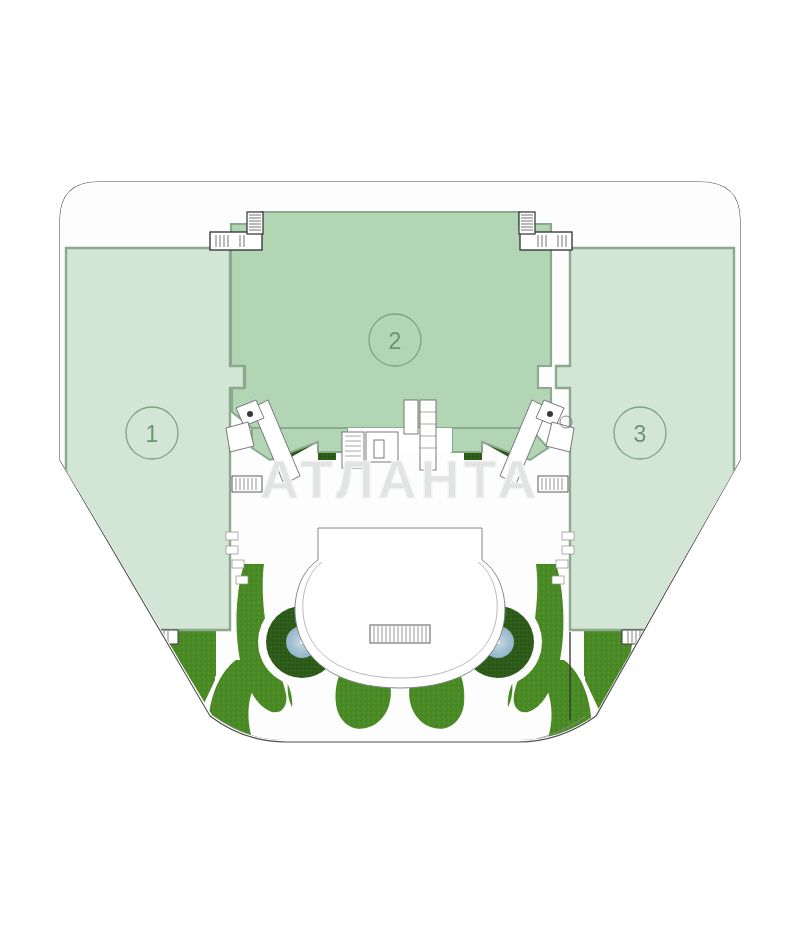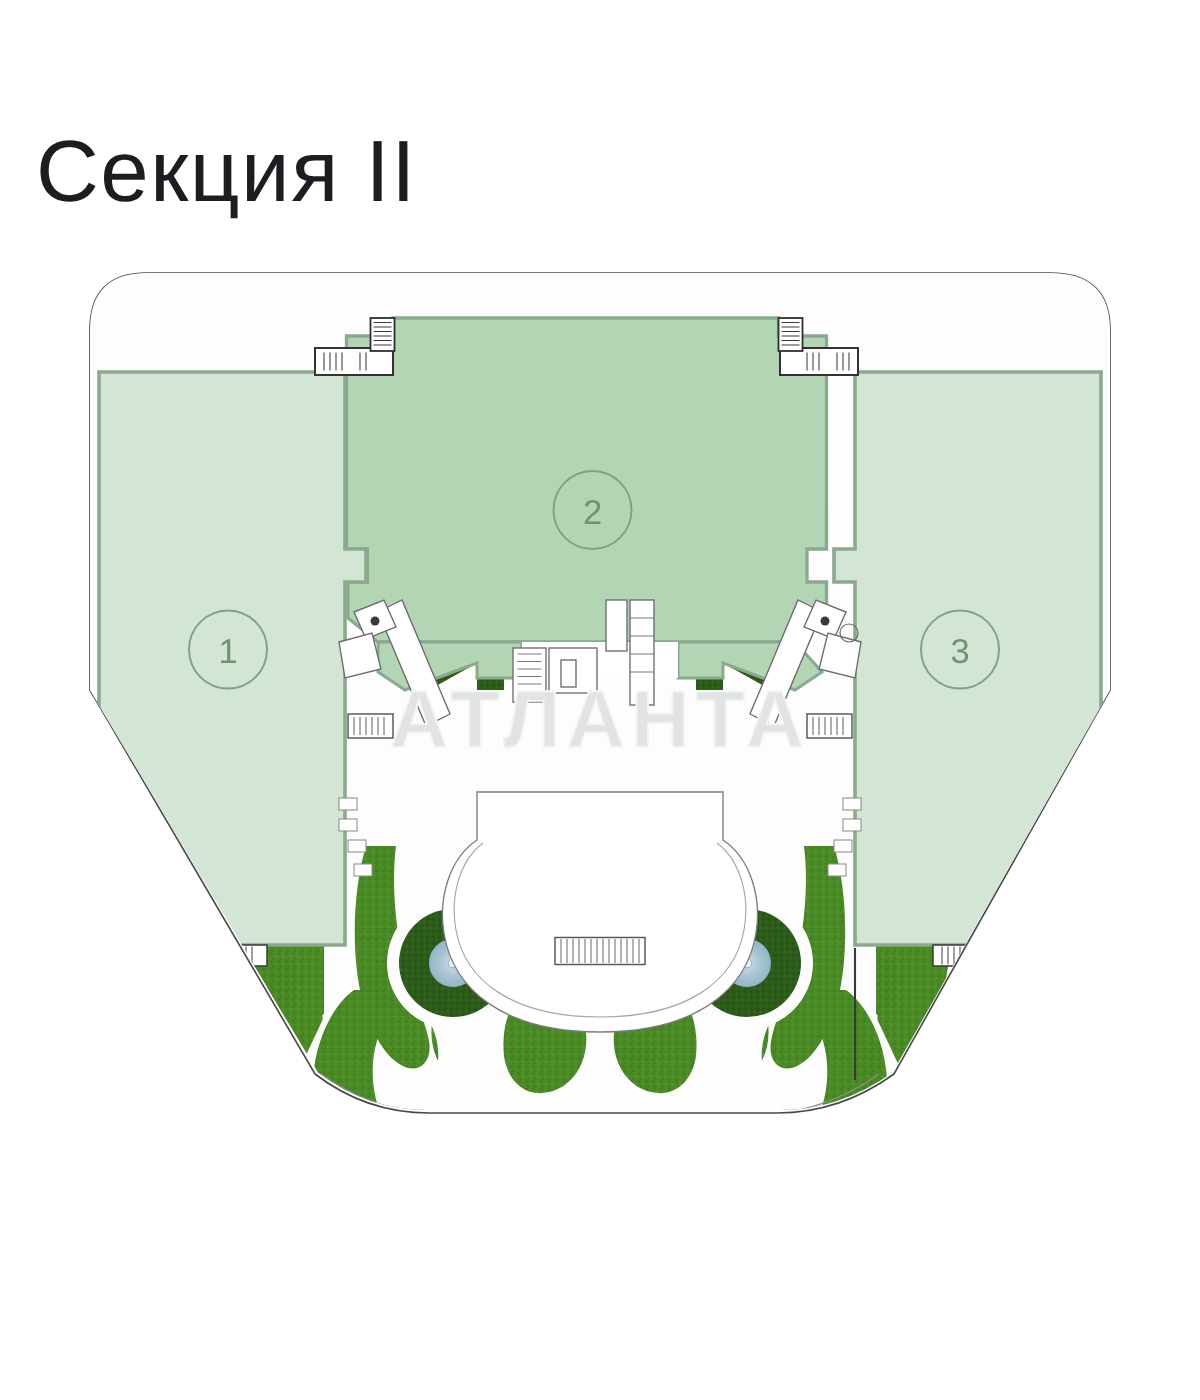--- a/index.html
+++ b/index.html
@@ -59,21 +59,20 @@
     font-weight: 400;
     text-anchor: middle;
     dominant-baseline: central;
   }
 </style>
 </head>
 <body>
 
 <div id="page">
 
-  <div id="title">Секция II</div>
 
   <div id="plan-wrap">
     <svg class="plan" viewBox="0 0 800 620" xmlns="http://www.w3.org/2000/svg">
 
       <defs>
         <pattern id="grass" width="5" height="5" patternUnits="userSpaceOnUse">
           <rect width="5" height="5" fill="#4a8b25"></rect>
           <circle cx="1" cy="1" r="0.8" fill="#3f7a1e"></circle>
           <circle cx="3.5" cy="3" r="0.7" fill="#589b2e"></circle>
           <circle cx="2" cy="4" r="0.5" fill="#3a701b"></circle>

